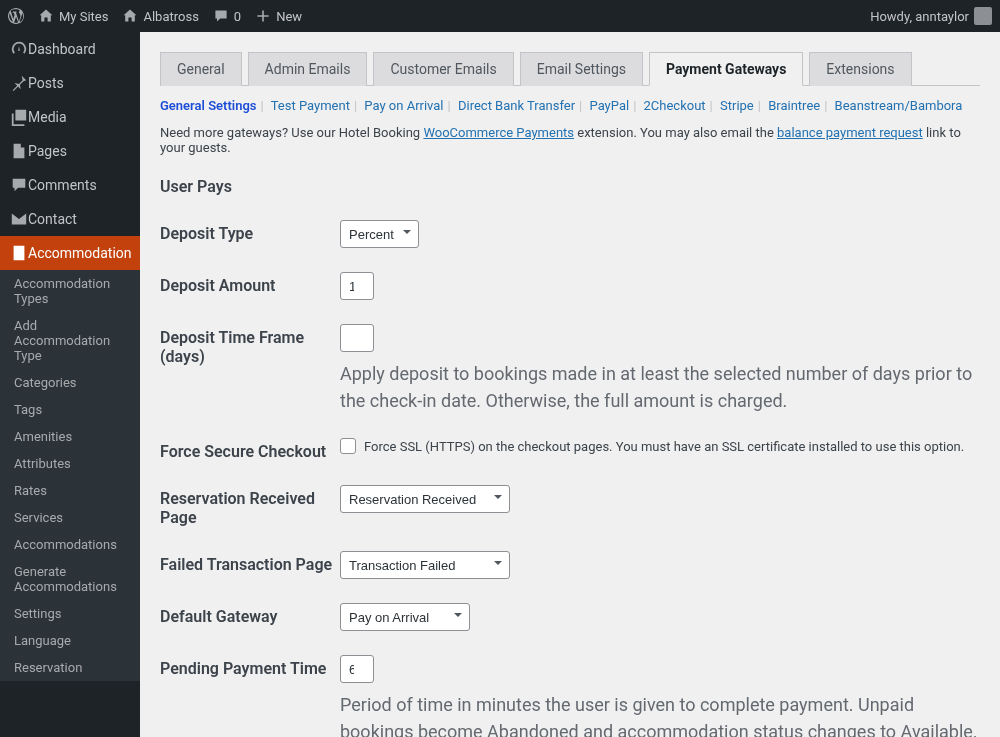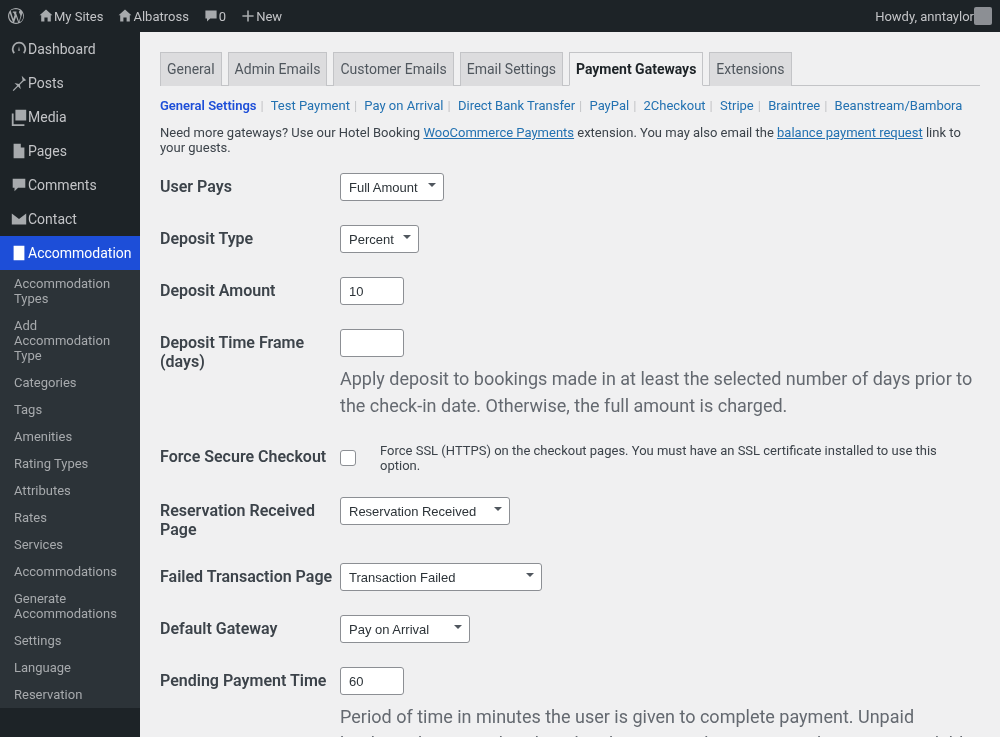--- a/index.html
+++ b/index.html
@@ -1,50 +1,50 @@
 <!DOCTYPE html>
 <html><head>
 <meta charset="utf-8">
 <style>
 *{box-sizing:border-box;margin:0;padding:0}
 body{font-family:-apple-system,BlinkMacSystemFont,"Segoe UI",Roboto,sans-serif;font-size:13px;color:#3c434a;background:#f0f0f1;width:1000px;height:737px;overflow:hidden}
 #adminbar{height:32px;background:#1d2327;color:#c3c4c7;display:flex;align-items:center;padding:0 8px;font-size:13px;justify-content:space-between}
 #adminbar .left,#adminbar .right{display:flex;align-items:center;gap:14px}
-#adminbar .item{display:flex;align-items:center;cursor:pointer}
+#adminbar .item{display:flex;align-items:center;gap:5px;cursor:pointer}
 #adminbar svg{width:16px;height:16px;fill:#a7aaad}
 .avatar{width:18px;height:18px;background:#8c8f94;border-radius:2px;display:inline-block}
 #main{display:flex;height:705px}
 #sidebar{width:140px;background:#1d2327;color:#c3c4c7;font-size:14px;overflow-y:auto}
 #sidebar .menu-item{display:flex;align-items:center;gap:0;padding:8px 10px;cursor:pointer}
-#sidebar .menu-item.active{background:#1d4ed8;color:#fff;position:relative}
+#sidebar .menu-item.active{background:#c2410c;color:#fff;position:relative}
 #sidebar .menu-item.active::after{content:"";position:absolute;right:-8px;top:50%;transform:translateY(-50%);border:8px solid transparent;border-right-color:#f0f0f1}
 #sidebar .submenu{background:#2c3338;font-size:13px}
 #sidebar .submenu .sub-item{padding:6px 10px 6px 14px;cursor:pointer;color:#a7aaad}
 #sidebar svg{width:18px;height:18px;fill:#a7aaad;flex-shrink:0}
 #sidebar .menu-item.active svg{fill:#fff}
 #content{flex:1;padding:20px;overflow-y:auto;background:#f0f0f1}
 .nav-tabs{display:flex;gap:6px;margin-bottom:0;border-bottom:1px solid #c3c4c7}
-.nav-tab{padding:8px 6px;background:#dcdcde;border:1px solid #c3c4c7;border-bottom:none;cursor:pointer;font-size:14px;color:#50575e;margin-bottom:-1px}
+.nav-tab{padding:8px 16px;background:#dcdcde;border:1px solid #c3c4c7;border-bottom:none;cursor:pointer;font-size:14px;color:#50575e;margin-bottom:-1px}
 .nav-tab.active{background:#f0f0f1;border-bottom:1px solid #f0f0f1;color:#1d2327;font-weight:700}
 .subnav{padding:12px 0;font-size:13px}
 .subnav span{color:#50575e}
 .subnav a{color:#2271b1;text-decoration:none;cursor:pointer}
 .subnav .sep{color:#c3c4c7;margin:0 4px}
 .subnav .current{font-weight:600;color:#1d4ed8}
 .notice{font-size:13px;padding-bottom:18px;color:#3c434a}
 .notice a{color:#2271b1;text-decoration:underline;cursor:pointer}
 .form-row{display:flex;align-items:flex-start;margin-bottom:24px}
 .form-row .label{width:180px;font-weight:600;font-size:16px;padding-top:4px}
 .form-row .field{flex:1}
 select,input[type=number]{border:1px solid #8c8f94;border-radius:3px;padding:4px 24px 4px 8px;font-size:13px;background:#fff;color:#2c3338;appearance:none;-webkit-appearance:none;height:28px}
 .select-wrap{position:relative;display:inline-block}
 .select-wrap::after{content:"";position:absolute;right:8px;top:50%;transform:translateY(-50%);border:4px solid transparent;border-top-color:#50575e;pointer-events:none}
-input[type=number]{width:64px;padding-right:4px;appearance:auto;-webkit-appearance:auto}
+input[type=number]{width:34px;padding-right:4px;appearance:auto;-webkit-appearance:auto}
 .help{font-size:18px;color:#646970;margin-top:8px;line-height:1.5}
-.checkbox-row{display:flex;align-items:center;gap:24px}
+.checkbox-row{display:flex;align-items:center;gap:8px}
 input[type=checkbox]{width:16px;height:16px;border:1px solid #8c8f94;border-radius:3px;appearance:none;background:#fff;cursor:pointer}
 .button-primary{background:#2271b1;color:#fff;border:1px solid #2271b1;padding:6px 14px;border-radius:3px;font-size:13px;cursor:pointer}
 </style>
 </head>
 <body>
 
 <div id="adminbar">
   <div class="left">
     <span class="item">
         <svg viewBox="0 0 20 20">
@@ -127,21 +127,20 @@
           <path d="M4 2h12v16H4zm2 2h2v2H6zm4 0h2v2h-2zm-4 4h2v2H6zm4 0h2v2h-2zm-4 4h2v2H6zm4 0h2v2h-2z"></path>
         </svg>
         <span>Accommodation</span>
       </div>
     <div class="submenu">
       <div class="sub-item">Accommodation Types</div>
       <div class="sub-item">Add Accommodation Type</div>
       <div class="sub-item">Categories</div>
       <div class="sub-item">Tags</div>
       <div class="sub-item">Amenities</div>
-      <div class="sub-item">Rating Types</div>
       <div class="sub-item">Attributes</div>
       <div class="sub-item">Rates</div>
       <div class="sub-item">Services</div>
       <div class="sub-item">Accommodations</div>
       <div class="sub-item">Generate Accommodations</div>
       <div class="sub-item">Settings</div>
       <div class="sub-item">Language</div>
       <div class="sub-item">Reservation</div>
     </div>
     <div class="menu-item"></div>
@@ -169,21 +168,20 @@
       <a>Braintree</a><span class="sep">|</span>
       <a>Beanstream/Bambora</a>
     </div>
 
     <div class="notice">
       <span>Need more gateways? Use our Hotel Booking </span><a>WooCommerce Payments</a><span> extension. You may also email the </span><a>balance payment request</a><span> link to your guests.</span>
     </div>
 
     <div class="form-row">
       <div class="label">User Pays</div>
-      <div class="field"><span class="select-wrap"><select><option>Full Amount</option></select></span></div>
     </div>
 
     <div class="form-row">
       <div class="label">Deposit Type</div>
       <div class="field"><span class="select-wrap"><select><option>Percent</option></select></span></div>
     </div>
 
     <div class="form-row">
       <div class="label">Deposit Amount</div>
       <div class="field"><input type="number" value="10" style=""></div>
@@ -205,21 +203,21 @@
       </div>
     </div>
 
     <div class="form-row">
       <div class="label">Reservation Received Page</div>
       <div class="field"><span class="select-wrap"><select style="width:170px"><option>Reservation Received</option></select></span></div>
     </div>
 
     <div class="form-row">
       <div class="label">Failed Transaction Page</div>
-      <div class="field"><span class="select-wrap"><select style="width:202px"><option>Transaction Failed</option></select></span></div>
+      <div class="field"><span class="select-wrap"><select style="width:170px"><option>Transaction Failed</option></select></span></div>
     </div>
 
     <div class="form-row">
       <div class="label">Default Gateway</div>
       <div class="field"><span class="select-wrap"><select style="width:130px"><option>Pay on Arrival</option></select></span></div>
     </div>
 
     <div class="form-row">
       <div class="label">Pending Payment Time</div>
       <div class="field">

